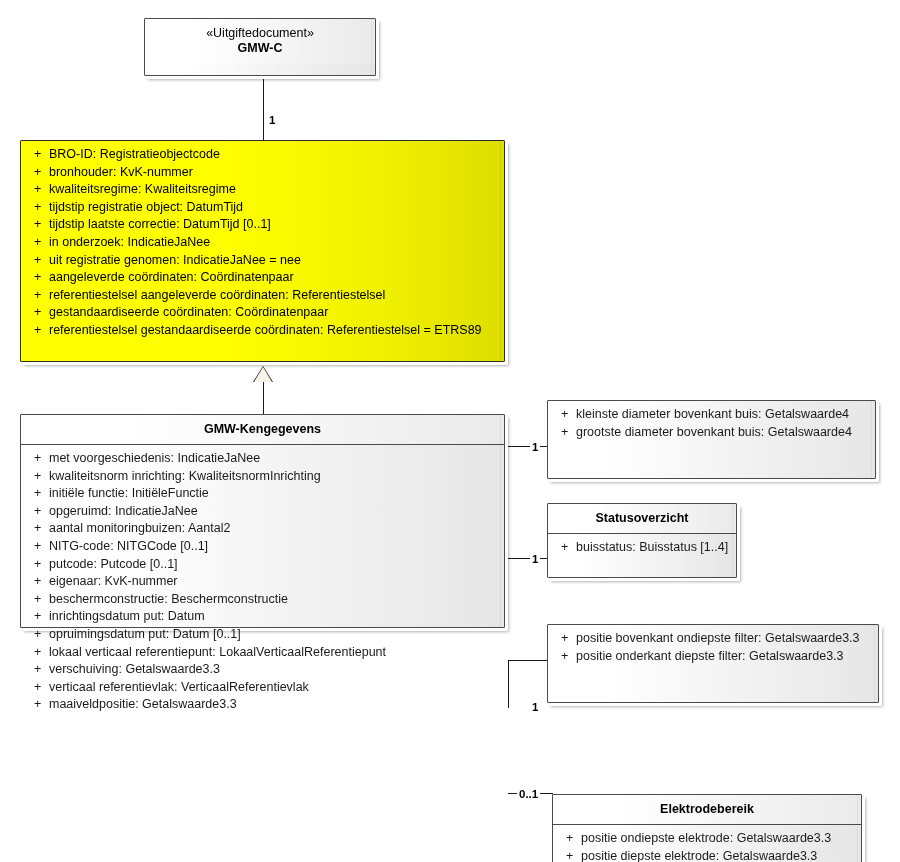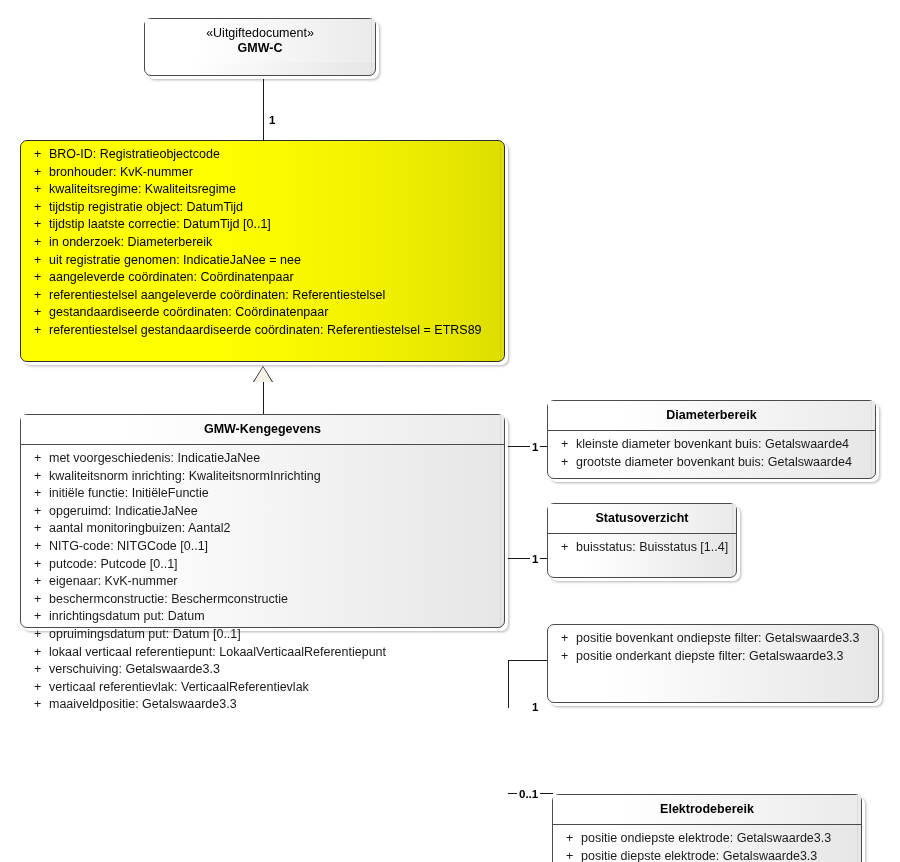--- a/index.html
+++ b/index.html
@@ -16,21 +16,21 @@
     -webkit-font-smoothing: antialiased;
   }
 
   
   .uml-class {
     position: absolute;
     box-sizing: border-box;
     border: 1px solid #4a4a4a;
     background: linear-gradient(to right, #ffffff 0%, #ffffff 18%, #f2f2f2 60%, #e6e6e6 100%);
     box-shadow: 3px 3px 0 0 rgba(255,255,255,1), 4px 4px 3px 0 rgba(0,0,0,0.30);
-    border-radius: 7px;
+    border-radius: 1px;
   }
   .uml-class::after{
     
     content:"";
     position:absolute;
     top:0; bottom:0; right:3px;
     width:1px;
     background:rgba(0,0,0,0.05);
     pointer-events:none;
   }
@@ -174,21 +174,21 @@
       <div class="attr-row">
         <span class="attr-vis">+</span>
         <span class="attr-text">tijdstip registratie object: DatumTijd</span>
       </div>
       <div class="attr-row">
         <span class="attr-vis">+</span>
         <span class="attr-text">tijdstip laatste correctie: DatumTijd [0..1]</span>
       </div>
       <div class="attr-row">
         <span class="attr-vis">+</span>
-        <span class="attr-text">in onderzoek: Diameterbereik</span>
+        <span class="attr-text">in onderzoek: IndicatieJaNee</span>
       </div>
       <div class="attr-row">
         <span class="attr-vis">+</span>
         <span class="attr-text">uit registratie genomen: IndicatieJaNee = nee</span>
       </div>
       <div class="attr-row">
         <span class="attr-vis">+</span>
         <span class="attr-text">aangeleverde coördinaten: Coördinatenpaar</span>
       </div>
       <div class="attr-row">
@@ -268,23 +268,20 @@
         <span class="attr-text">verticaal referentievlak: VerticaalReferentievlak</span>
       </div>
       <div class="attr-row">
         <span class="attr-vis">+</span>
         <span class="attr-text">maaiveldpositie: Getalswaarde3.3</span>
       </div>
     </div>
 </div>
 
 <div class="uml-class" id="cls-diameterbereik" style="left:547px; top:400px; width:329px; height:79px;">
-  <div class="uml-header">
-    <span>Diameterbereik</span>
-  </div>
   <div class="uml-body">
       <div class="attr-row">
         <span class="attr-vis">+</span>
         <span class="attr-text">kleinste diameter bovenkant buis: Getalswaarde4</span>
       </div>
       <div class="attr-row">
         <span class="attr-vis">+</span>
         <span class="attr-text">grootste diameter bovenkant buis: Getalswaarde4</span>
       </div>
     </div>

